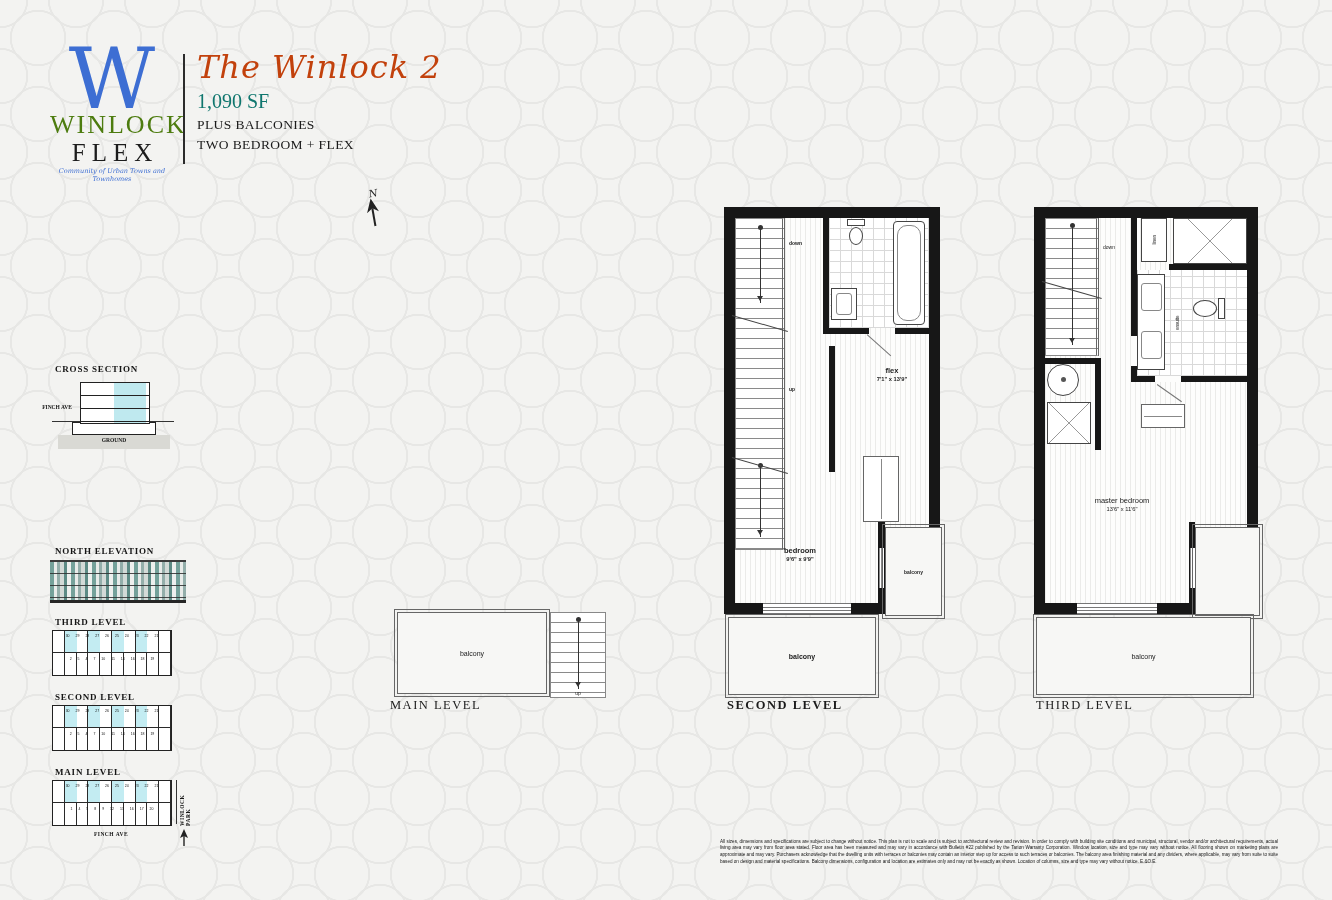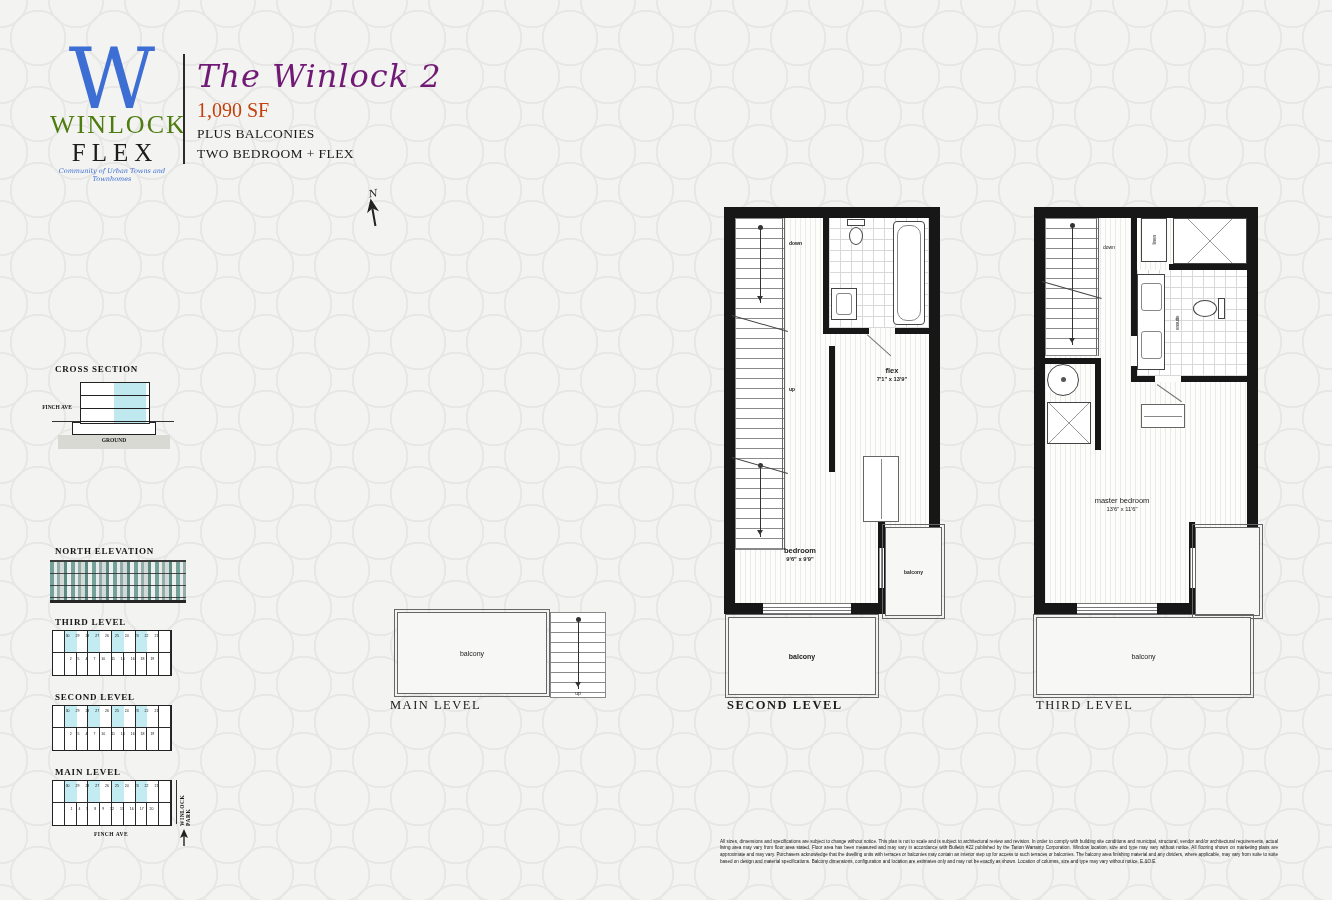--- a/index.html
+++ b/index.html
@@ -14,35 +14,35 @@
     inset:0;
     background-color:#f3f3f1;
     background-image:
       radial-gradient(circle, rgba(0,0,0,0) 26px, #e7e7e5 26.5px, #e7e7e5 28px, rgba(0,0,0,0) 28.5px),
       radial-gradient(circle, rgba(0,0,0,0) 26px, #e7e7e5 26.5px, #e7e7e5 28px, rgba(0,0,0,0) 28.5px);
     background-size:76px 76px;
     background-position:0 0, 38px 38px;
   }
   .serif{font-family:"Liberation Serif", serif;}
   .script{font-family:"DejaVu Serif", serif;font-style:italic;}
-  .blue{color:#701a75;margin-top:9px;}
+  .blue{color:#c2410c;}
   .t50{transform:scale(0.5);transform-origin:top left;}
   .vtext{writing-mode:vertical-rl;transform:rotate(180deg);}
 
   
   .logo{left:50px;top:42px;width:124px;text-align:center;}
   .logo-w{font-family:"DejaVu Serif",serif;font-size:84px;line-height:0.9;color:#3d6ed3;}
   .logo-name{font-size:26px;letter-spacing:2px;color:#4d7c0f;line-height:1;margin-top:-6px;}
   .logo-towns{font-size:25px;letter-spacing:6px;color:#1c1c1c;line-height:1;margin-top:2px;text-indent:6px;}
   .logo-tag{font-size:6.5px;color:#3d6ed3;margin-top:2px;}
   .divider{left:183px;top:54px;width:1.5px;height:110px;background:#2b2b2b;}
   .title-blk{left:197px;top:48px;width:360px;}
   .plan-title{font-size:32px;letter-spacing:1px;}
   .spec-type{font-size:13px;font-weight:bold;letter-spacing:1px;color:#222;margin-top:13px;}
-  .spec-area{font-size:20px;color:#c2410c;margin-top:4px;}
+  .spec-area{font-size:20px;color:#0f766e;margin-top:4px;}
   .spec-feat{font-size:13.5px;color:#1a1a1a;margin-top:4px;letter-spacing:0.4px;}
 
   
   .side-title{font-family:"Liberation Serif",serif;font-weight:bold;font-size:9px;letter-spacing:0.8px;color:#151515;}
   .xs-bldg{border:1.5px solid #222;background:#fff;
     background-image:repeating-linear-gradient(180deg, transparent 0 12px, #222 12px 13px);}
   .xs-cyan{background:#bfe9ef;}
   .wall{background:#171717;}
   .elev{
     border-top:2px solid #3a3a3a;border-bottom:3px solid #262626;

